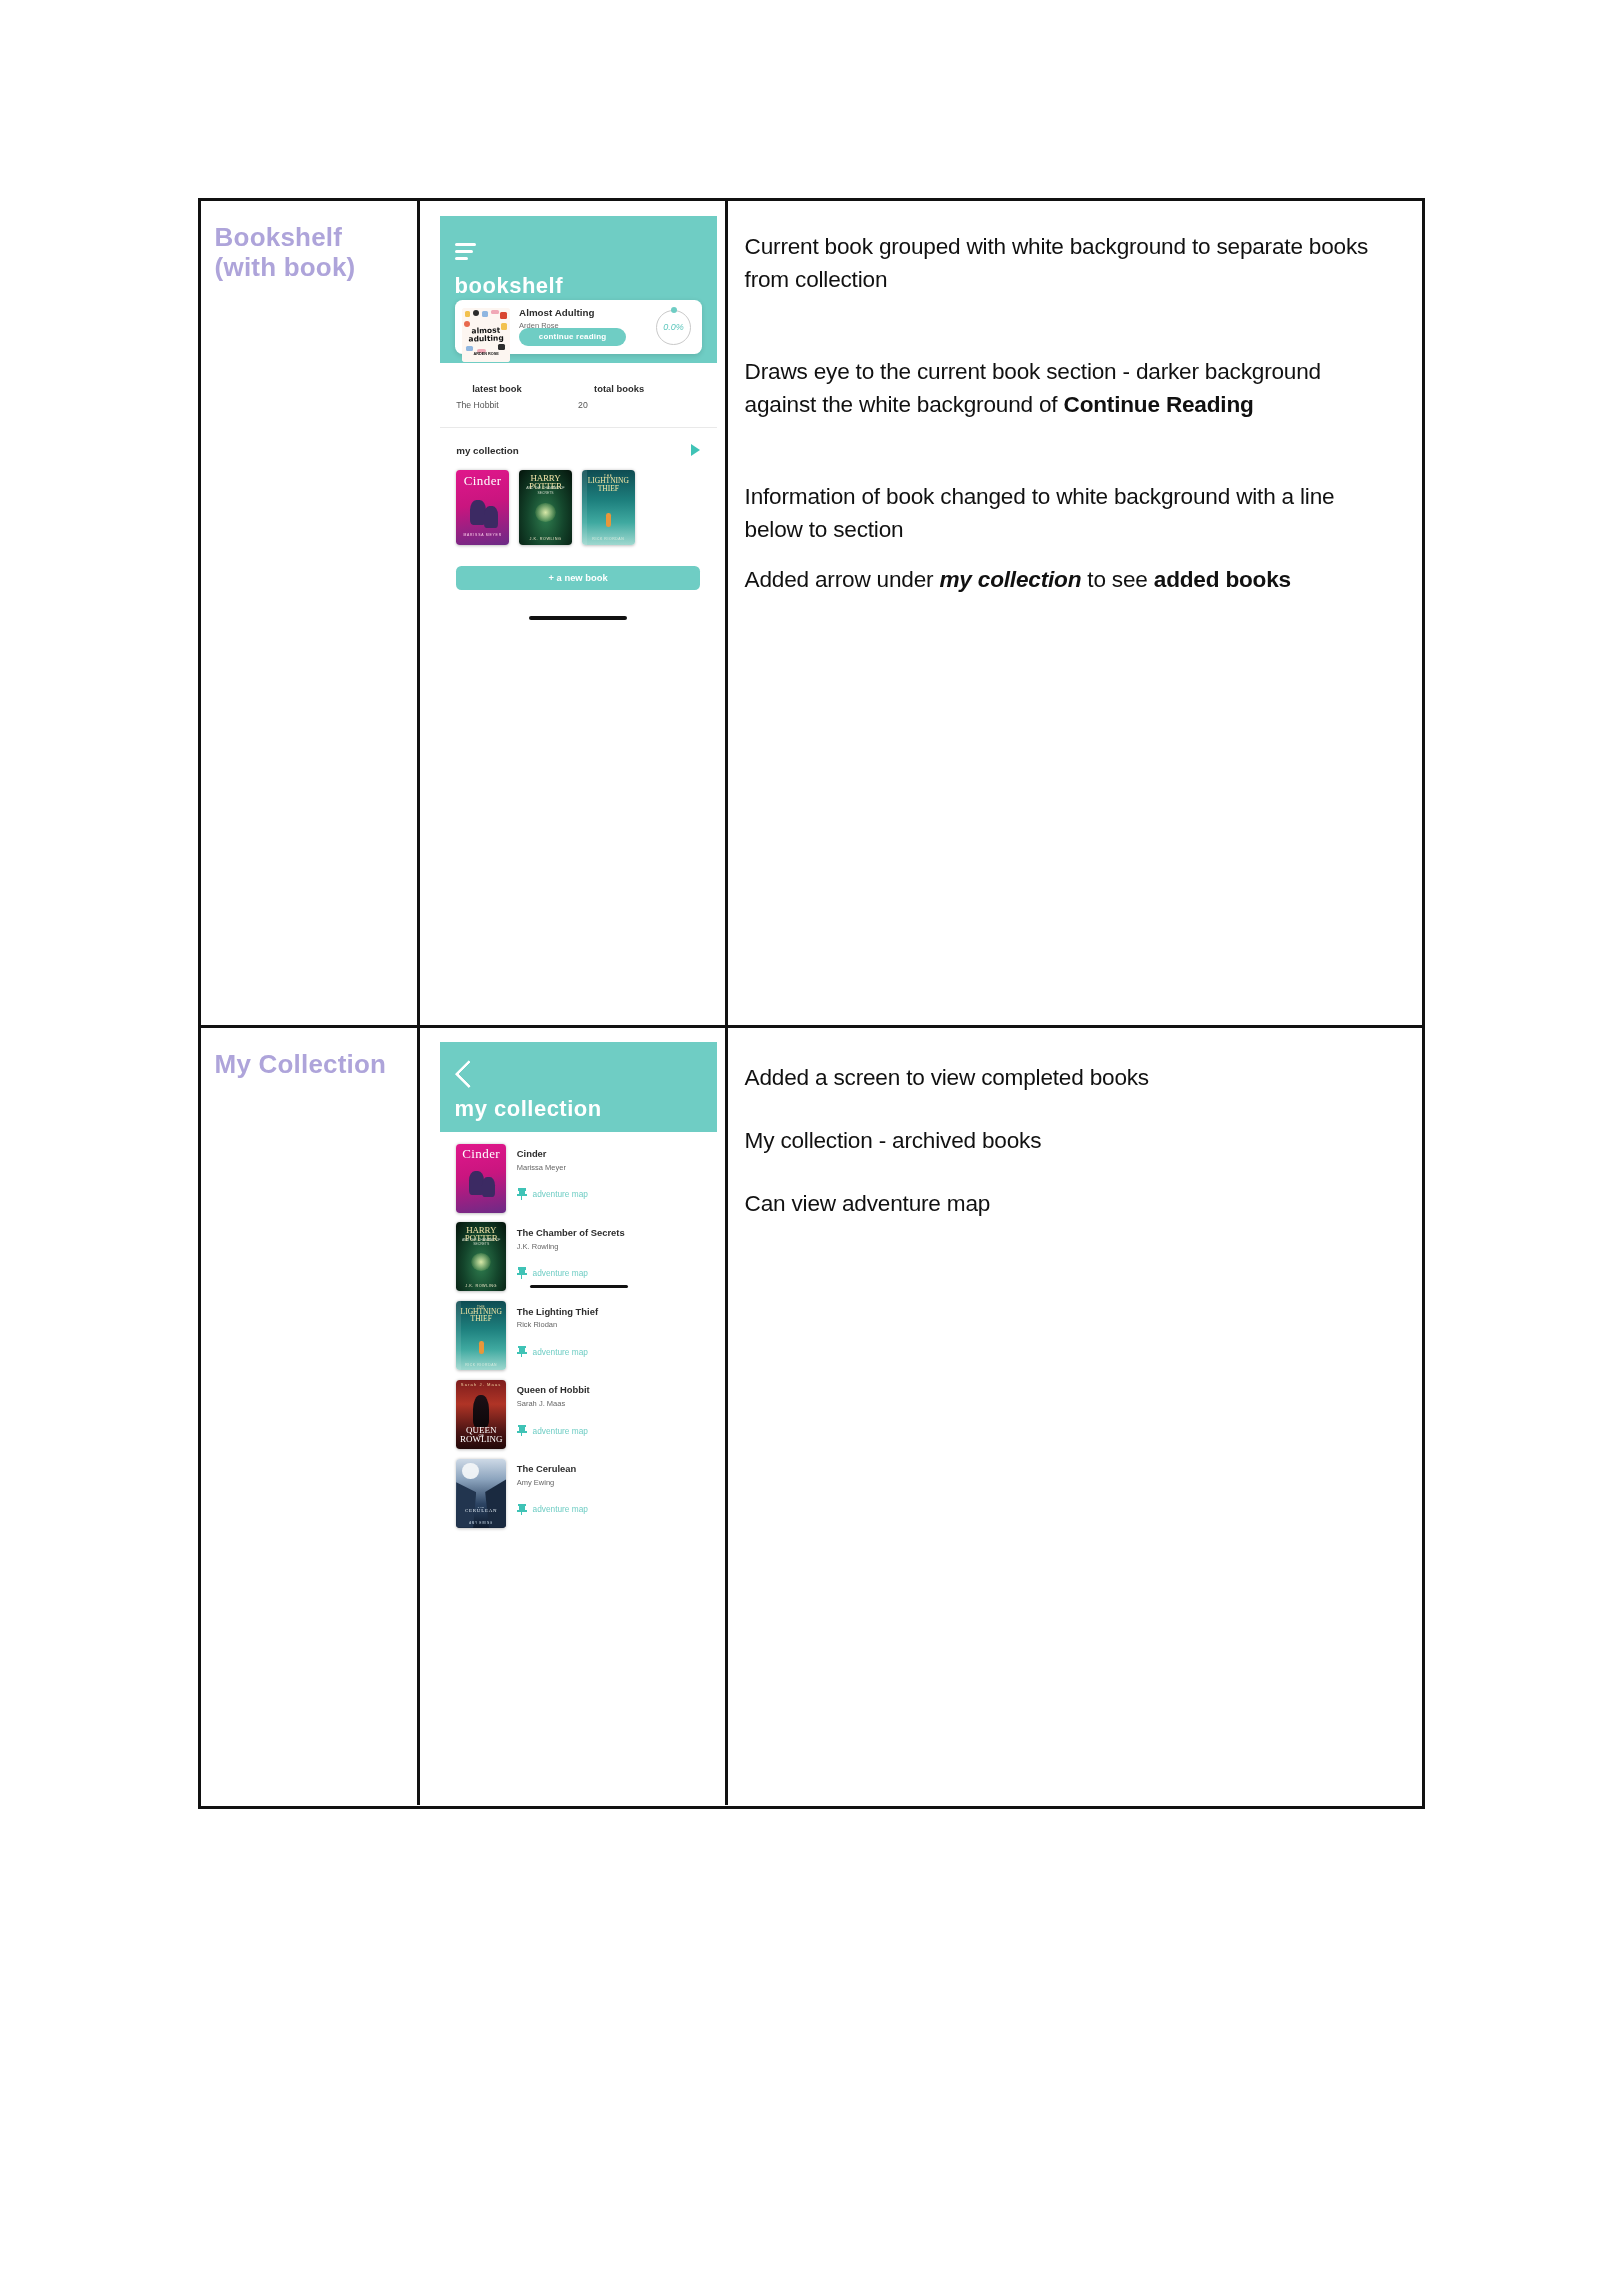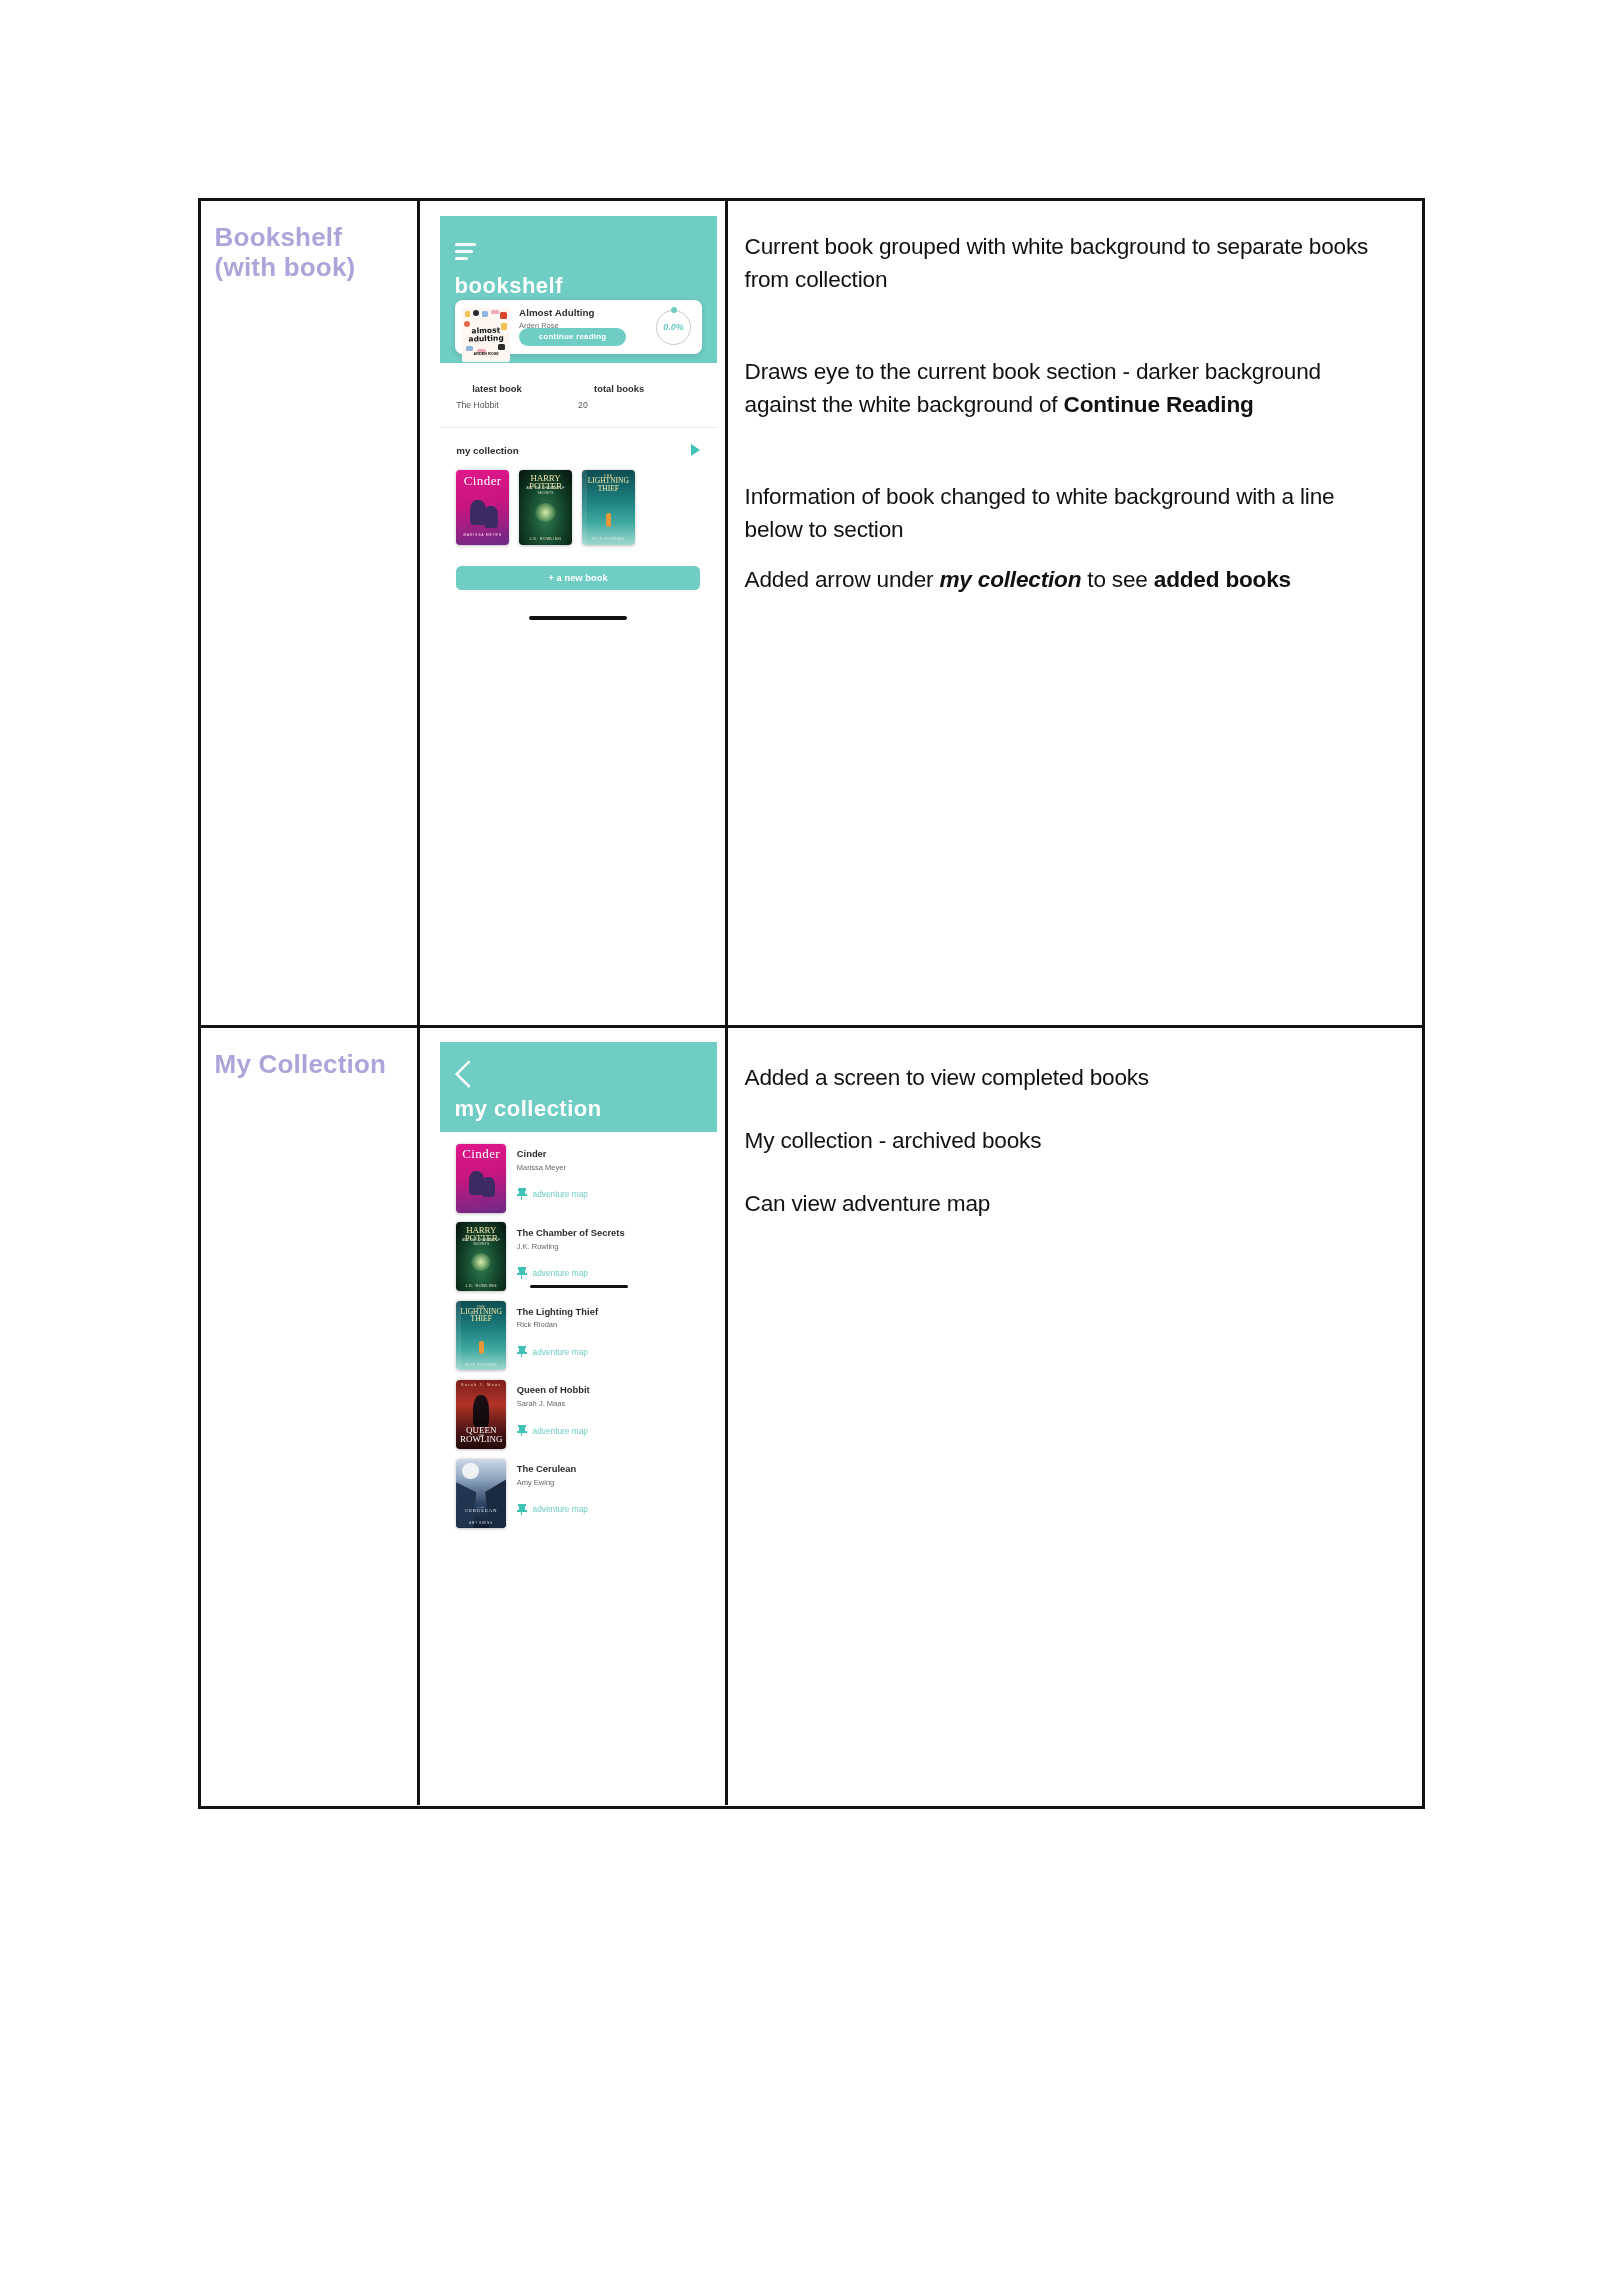--- a/index.html
+++ b/index.html
@@ -61,21 +61,21 @@
   .cr-cover{width:48px;height:54px;border-radius:3px;flex:0 0 auto;overflow:hidden;position:relative;background:#fdf4ef;}
   .cr-info{flex:1;min-width:0;position:relative;}
   .cr-title{font-size:9.8px;font-weight:bold;color:#2d2d2d;line-height:1.1;}
   .cr-author{font-size:7.5px;color:#6d6d6d;margin-top:3px;}
   .cr-btn{position:absolute;left:0;bottom:0.8px;background:#6fcdc4;color:#fff;font-size:8px;font-weight:bold;
           border-radius:9px;padding:4.5px 0;width:107px;text-align:center;letter-spacing:0.2px;}
   .ring{width:35px;height:35px;flex:0 0 auto;align-self:center;position:relative;margin-right:3px;}
   .ring .circ{position:absolute;inset:0;border:1.5px solid #c9c9c9;border-radius:50%;}
   .ring .dot{position:absolute;top:-2.3px;left:50%;margin-left:-3px;width:6px;height:6px;background:#6fcdc4;border-radius:50%;}
   .ring .pct{position:absolute;inset:0;display:flex;align-items:center;justify-content:center;
-             color:#5ec7bd;font-size:9px;font-weight:bold;font-style:italic;}
+             color:#5ec7bd;font-size:9px;font-weight:normal;font-style:italic;}
 
   
   .stats{display:flex;padding:19.6px 16.6px 0 16.6px;}
   .stat{flex:1;}
   .stat-k{font-size:9.4px;font-weight:bold;color:#2d2d2d;padding-left:16px;}
   .stat-v{font-size:8.7px;color:#555;margin-top:6.8px;}
   .divider{height:0.8px;background:#e9e9e9;margin:16.6px 0 0 0;}
 
   .sec-head{display:flex;align-items:center;padding:16.6px 16.6px 0 16.6px;}
   .sec-title{font-size:9.8px;font-weight:bold;color:#2d2d2d;flex:1;}

